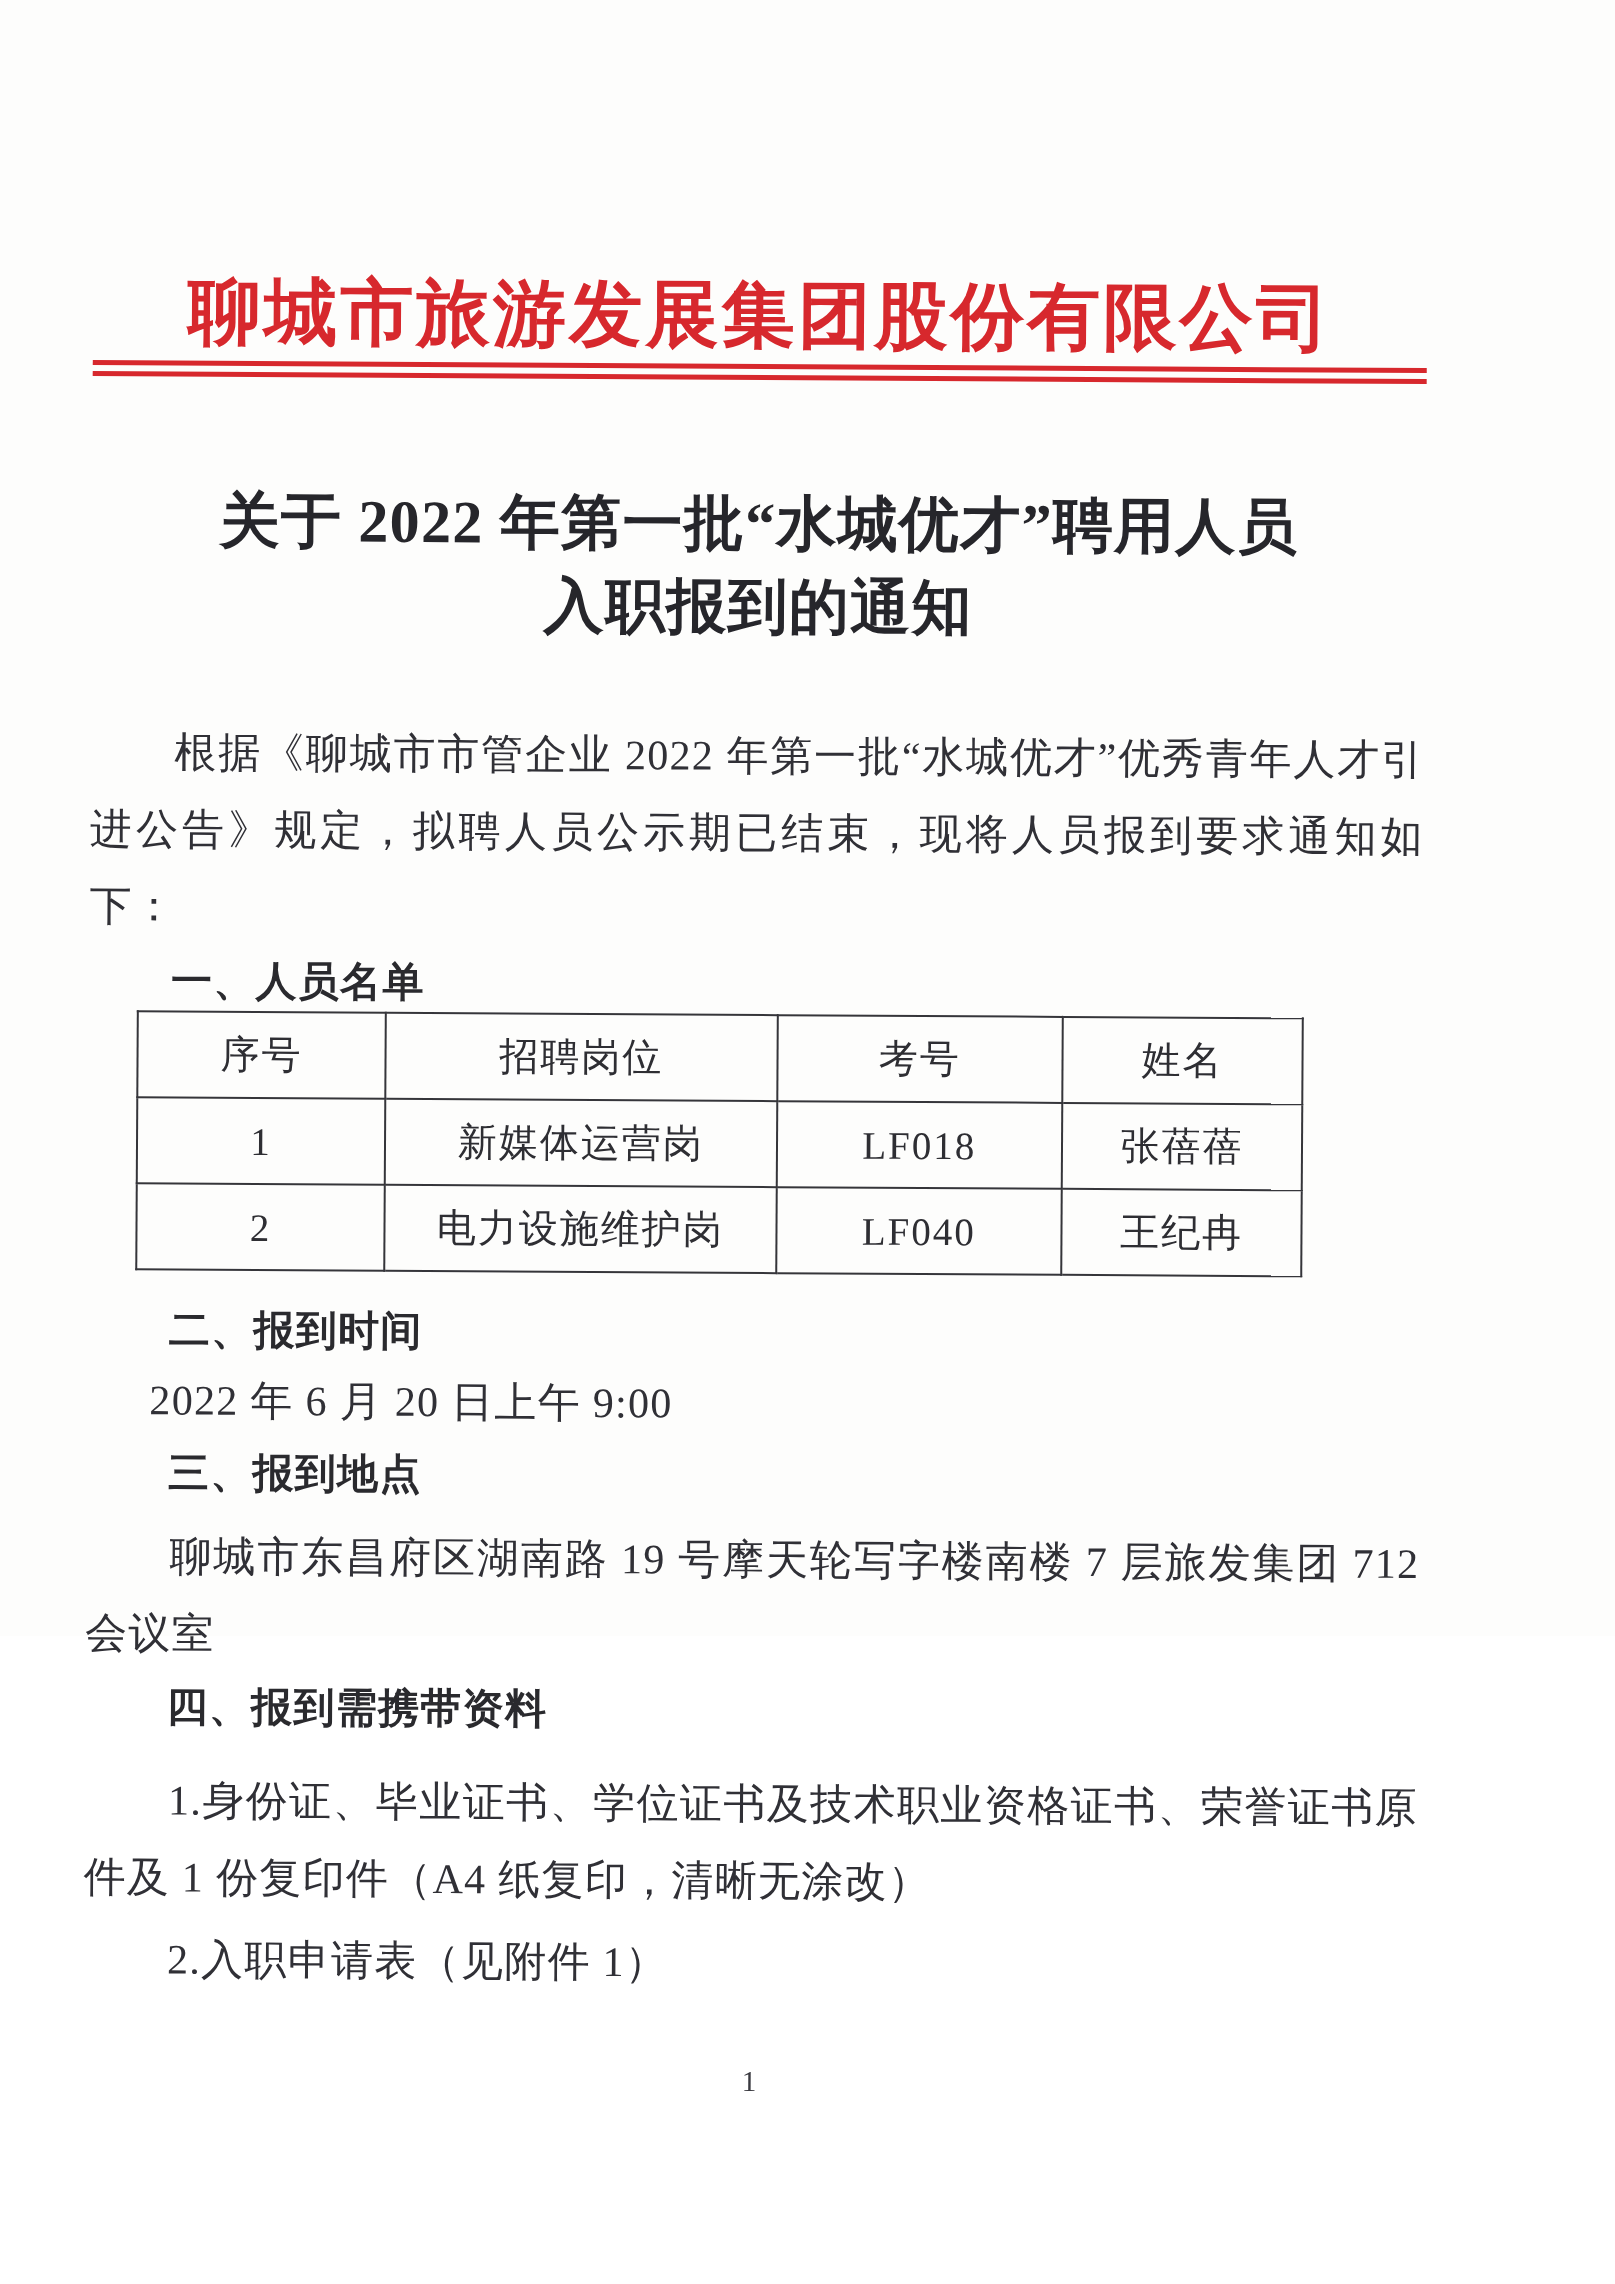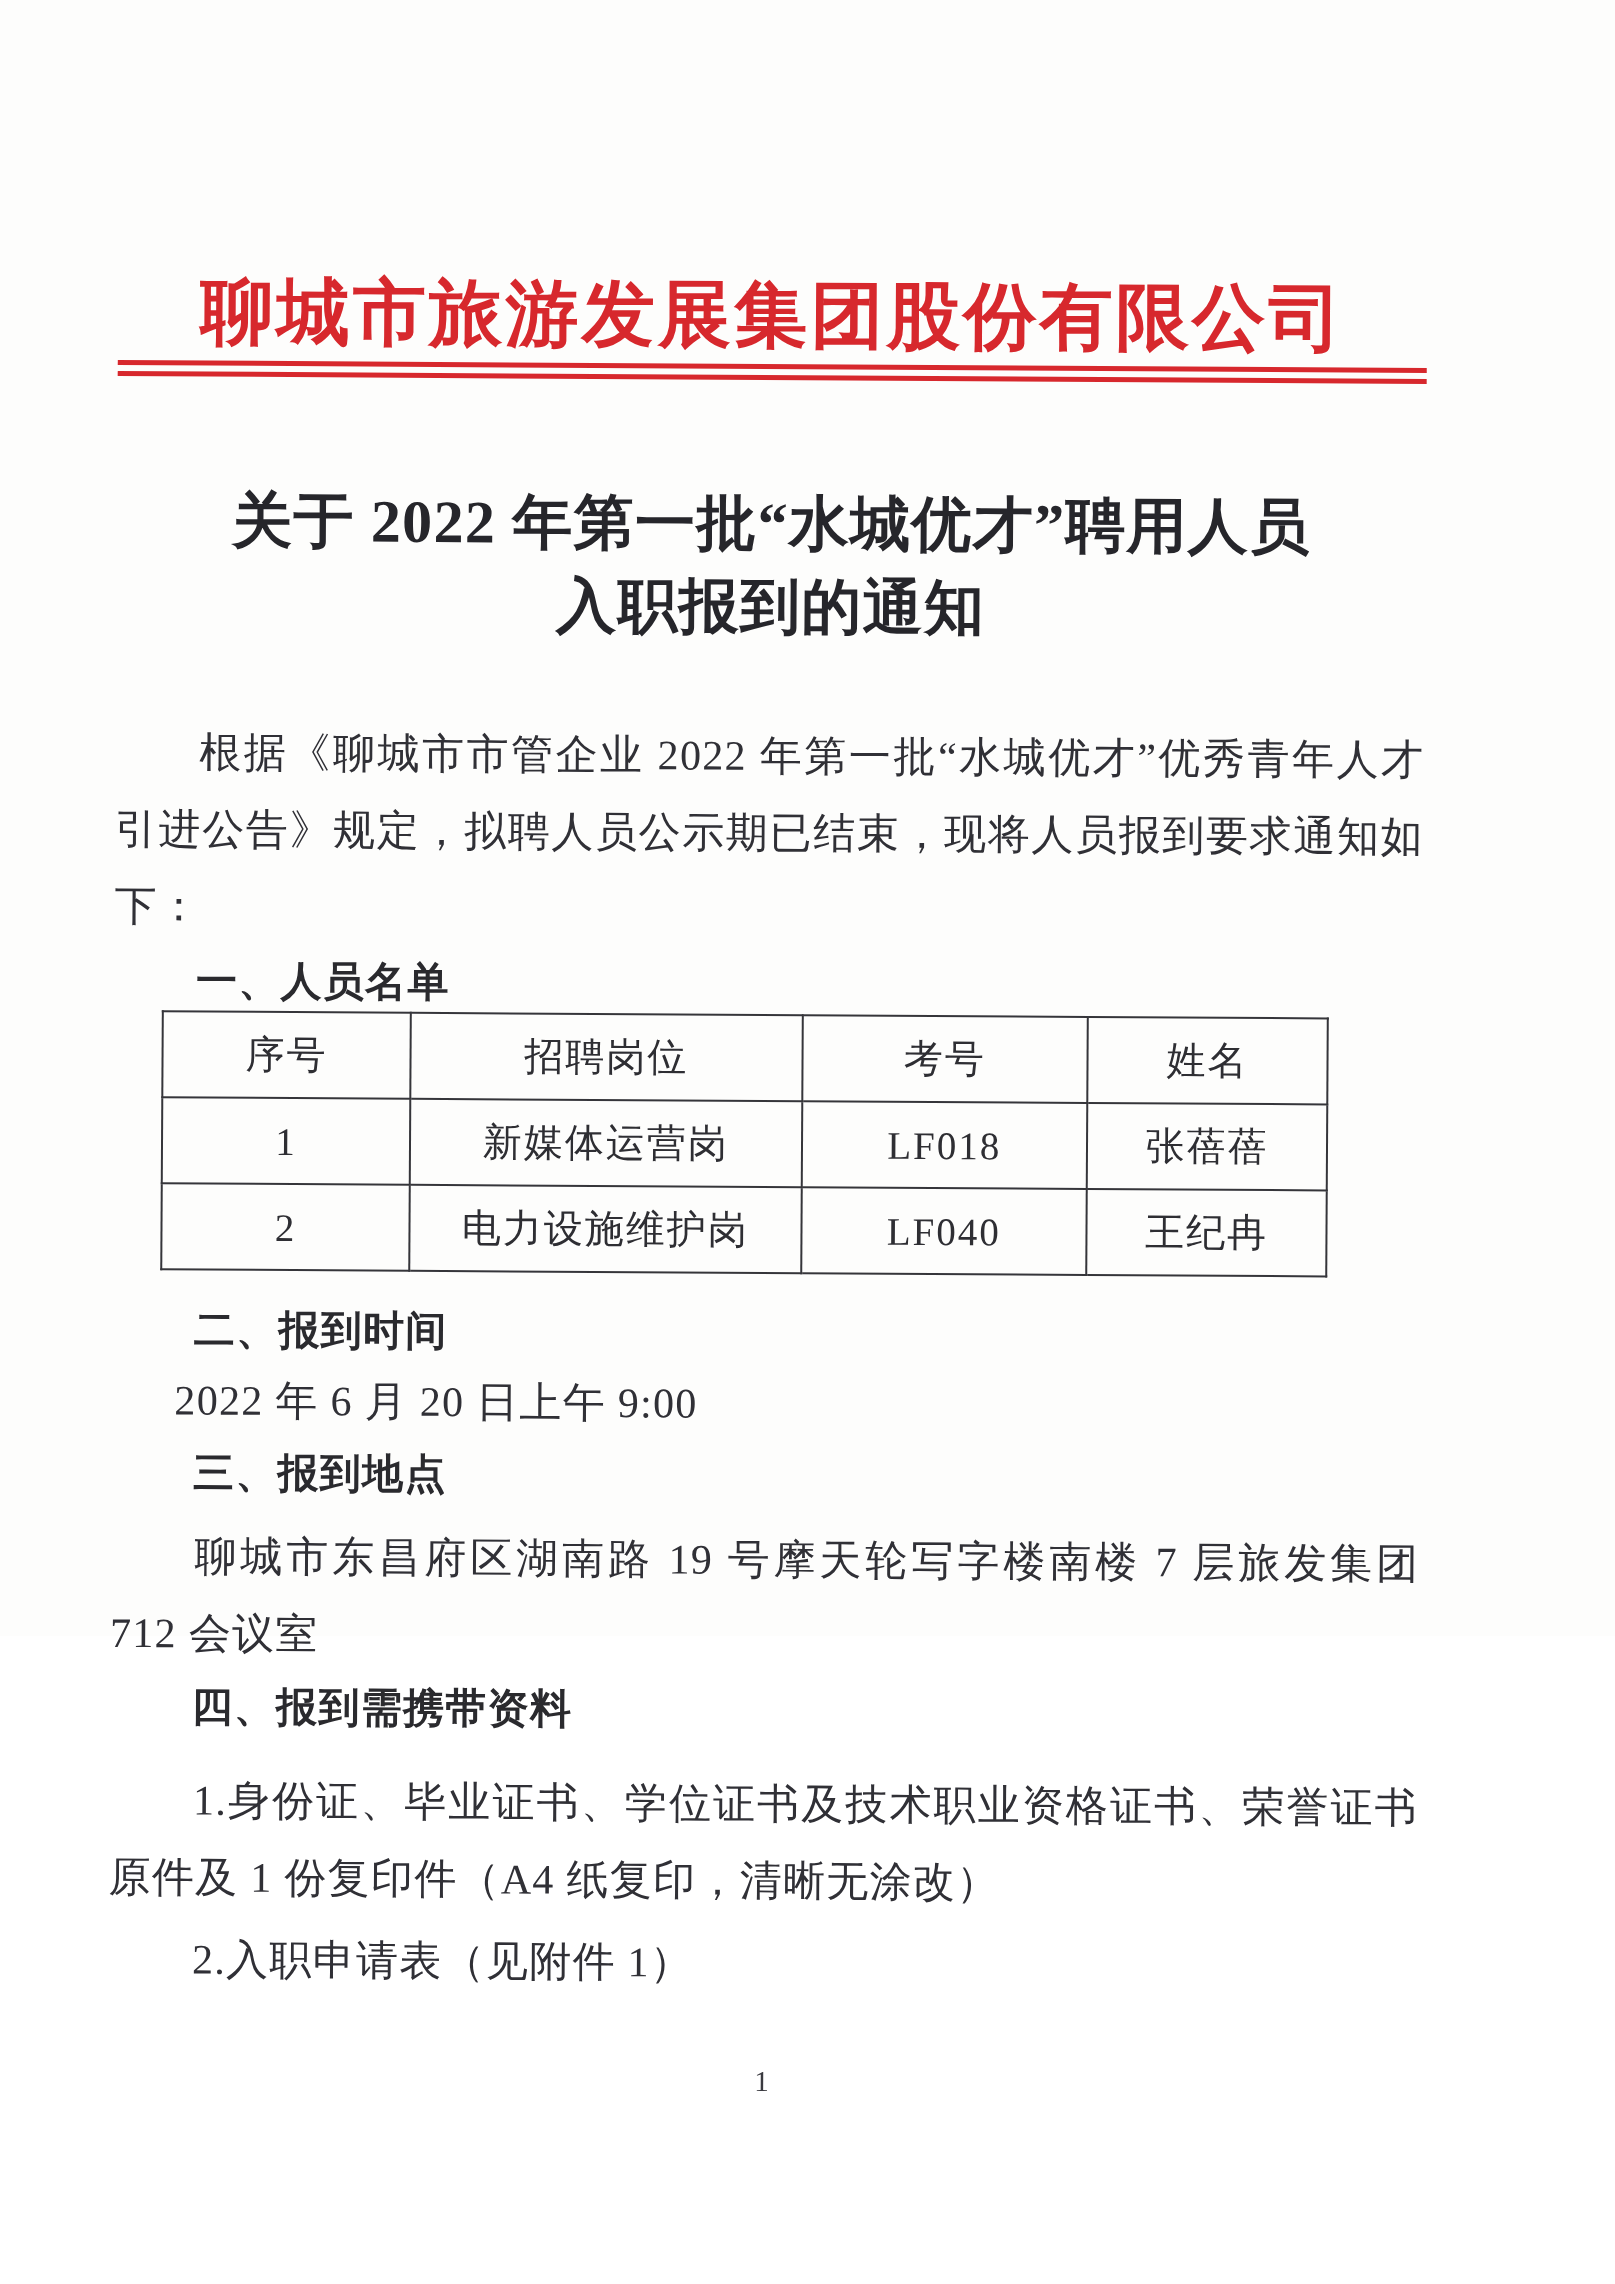--- a/index.html
+++ b/index.html
@@ -12,21 +12,21 @@
     height: 2284px;
     position: relative;
     overflow: hidden;
     font-family: "Liberation Serif", "DejaVu Serif", serif;
     color: #303036;
   }
   .page {
     box-sizing: border-box;
     width: 1616px;
     height: 1636px;
-    padding: 272px 192px 0 115px;
+    padding: 272px 192px 0 90px;
     background: #fdfdfc;
   }
   .tilt {
     transform: rotate(0.35deg);
     transform-origin: 50% 30%;
   }
   
   .letterhead {
     font-size: 73px;
     line-height: 87px;

